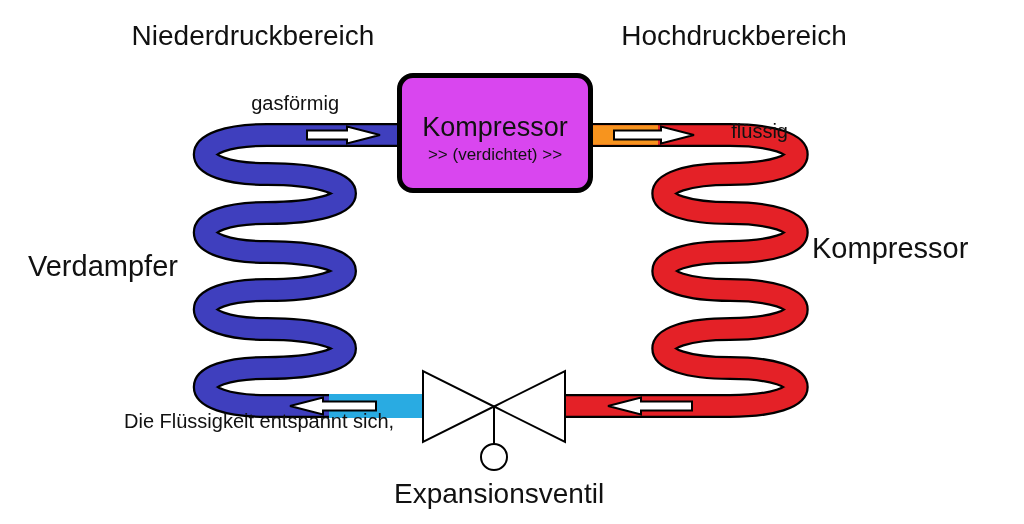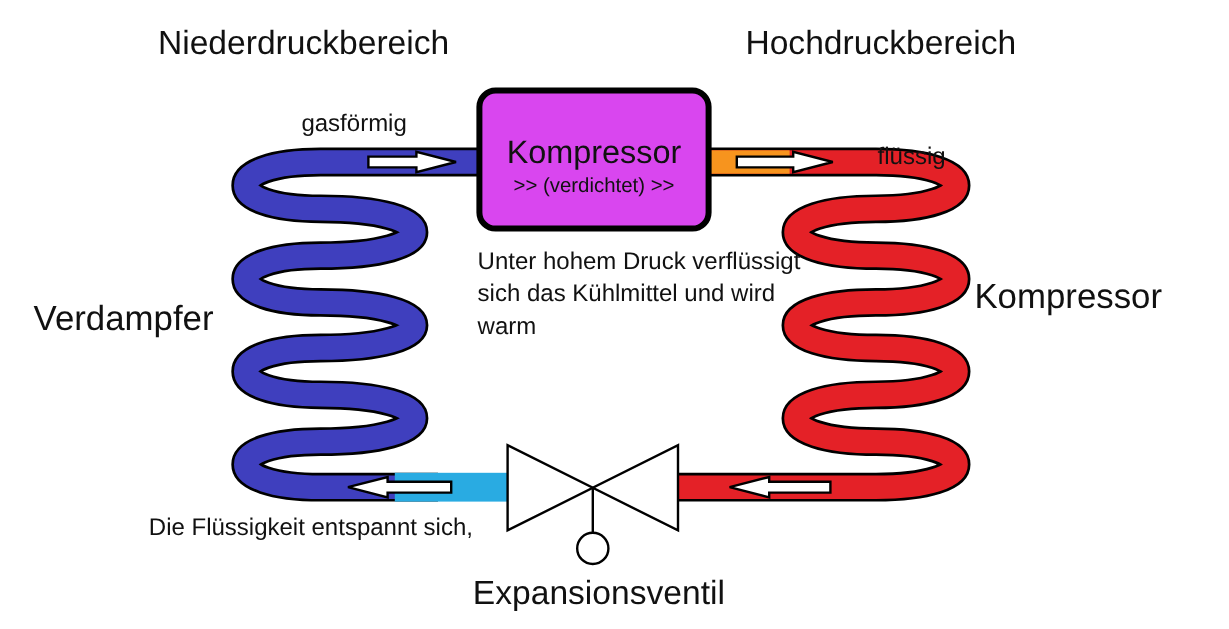--- a/index.html
+++ b/index.html
@@ -116,25 +116,20 @@
   <div class="lbl lbl-state" style="left:628px; top:92px; width:160px;margin-top:28px;">flüssig</div>
 
   <div id="compressor-box">
     <div class="cb-title">Kompressor</div>
     <div class="cb-sub">&gt;&gt; (verdichtet) &gt;&gt;</div>
   </div>
 
   <div class="lbl lbl-side" style="left:28px; top:250px;text-align:center;">Verdampfer</div>
   <div class="lbl lbl-side" style="left:812px; top:232px;">Kompressor</div>
 
-  <div class="note" style="left:398px; top:205px;">
-    <div>Unter hohem Druck verflüssigt</div>
-    <div>sich das Kühlmittel und wird</div>
-    <div>warm</div>
-  </div>
 
-  <div class="note" style="left:124px; top:427px;">
+  <div class="note" style="left:124px; top:408px;">
     <div>Die Flüssigkeit entspannt sich,</div>
   </div>
 
   <div id="valve-label">Expansionsventil</div>
 
 </div>
 
 </body></html>

